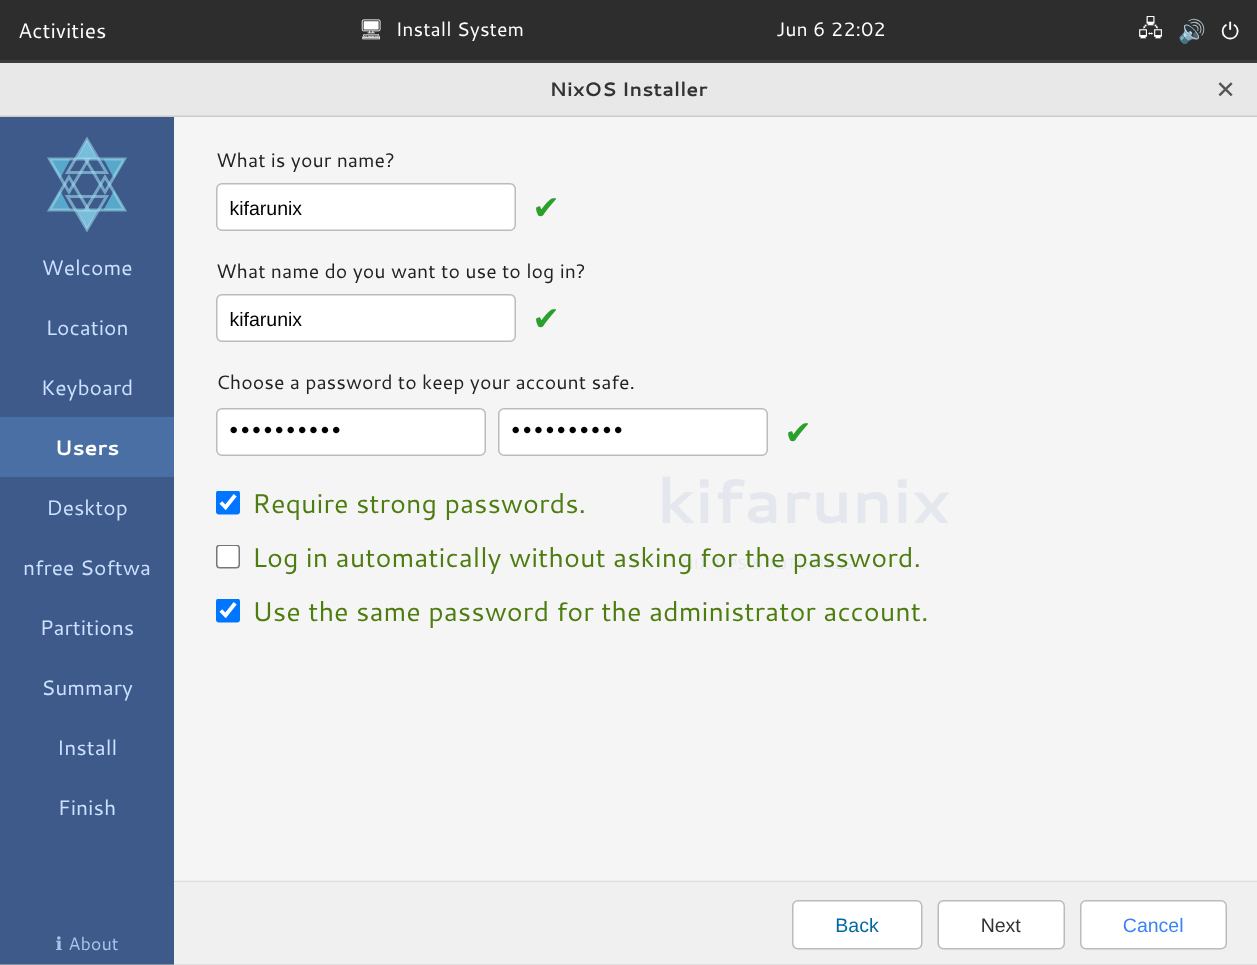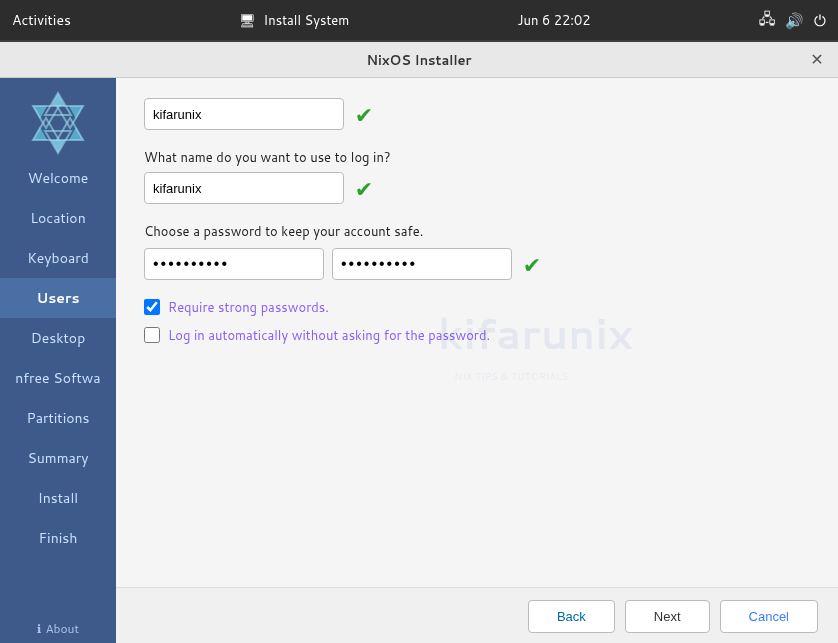--- a/index.html
+++ b/index.html
@@ -64,21 +64,21 @@
     .password-section-label { font-size: 13px; color: #222; margin-bottom: 8px; }
     .password-row { display: flex; align-items: center; gap: 8px; margin-bottom: 0; }
     .pass-input {
       width: 180px; height: 32px; border: 1px solid #bbb; border-radius: 4px;
       padding: 4px 8px; font-size: 16px; background: #fff; letter-spacing: 2px;
     }
 
     .checkbox-group { margin-top: 14px; display: flex; flex-direction: column; gap: 10px; }
     .checkbox-row { display: flex; align-items: center; gap: 8px; }
     .checkbox-row input[type=checkbox] { width: 16px; height: 16px; cursor: pointer; }
-    .checkbox-row label { font-size: 13px; color: #8b5cf6; cursor: pointer; }
+    .checkbox-row label { font-size: 18px; color: #4d7c0f; cursor: pointer; }
 
     
     .watermark {
       position: absolute; top: 50%; left: 50%; transform: translate(-20%, -50%);
       opacity: 0.08; font-size: 42px; font-weight: bold; color: #2a5aaa;
       pointer-events: none; white-space: nowrap; text-align: center;
       line-height: 1.2;
     }
     .watermark-sub {
       position: absolute; top: calc(50% + 36px); left: 50%; transform: translate(-20%, 0);
@@ -165,20 +165,21 @@
       </div>
     </div>
 
     <div style="flex:1; display:flex; flex-direction:column;">
       <div class="main-content">
 
         <div class="watermark">kifarunix</div>
         <div class="watermark-sub">NIX TIPS &amp; TUTORIALS</div>
 
         <div class="form-group">
+          <label class="form-label">What is your name?</label>
           <div class="input-row">
             <input type="text" class="text-input" value="kifarunix" style="">
             <span class="check-icon">
               <span class="check-green">✔</span>
             </span>
           </div>
         </div>
 
         <div class="form-group">
           <label class="form-label">What name do you want to use to log in?</label>
@@ -203,20 +204,24 @@
 
         <div class="checkbox-group">
           <div class="checkbox-row">
             <input type="checkbox" id="cb-strong" checked="" style="">
             <label for="cb-strong">Require strong passwords.</label>
           </div>
           <div class="checkbox-row">
             <input type="checkbox" id="cb-autologin" style="">
             <label for="cb-autologin">Log in automatically without asking for the password.</label>
           </div>
+          <div class="checkbox-row">
+            <input type="checkbox" id="cb-adminpwd" checked="" style="">
+            <label for="cb-adminpwd">Use the same password for the administrator account.</label>
+          </div>
         </div>
       </div>
 
       <div class="footer">
         <button class="btn btn-back">Back</button>
         <button class="btn btn-next">Next</button>
         <button class="btn btn-cancel">Cancel</button>
       </div>
     </div>
   </div>

